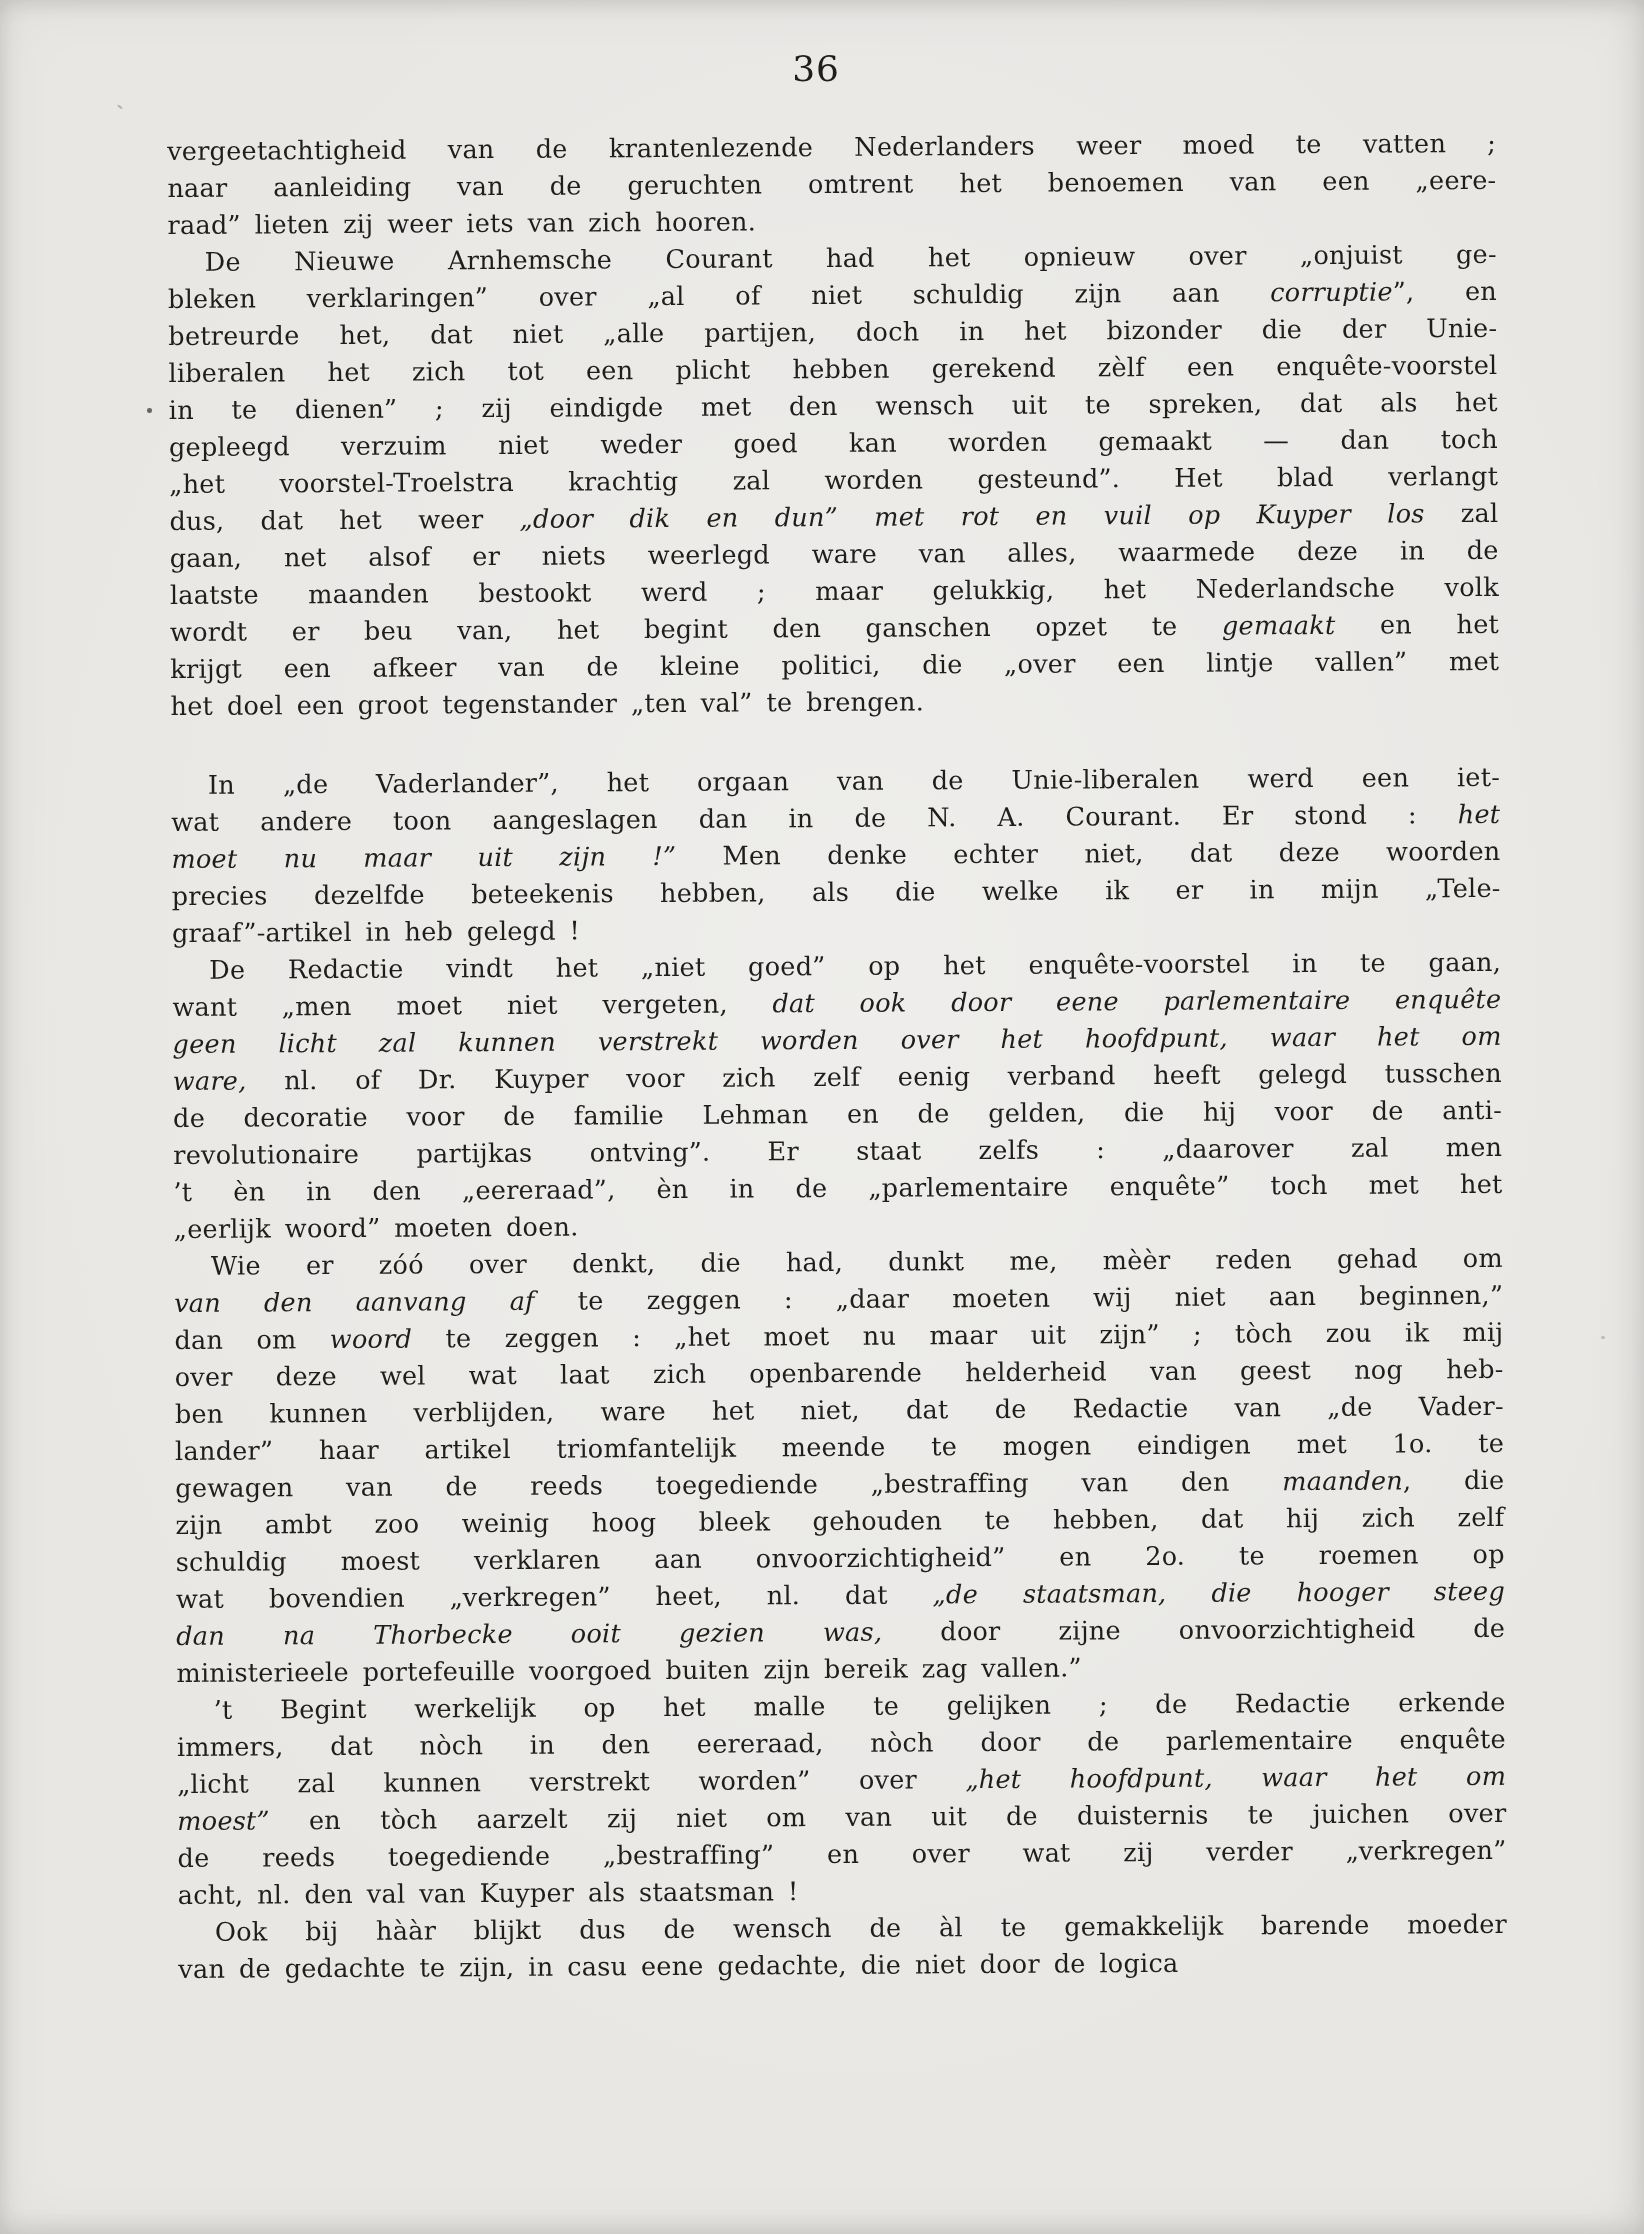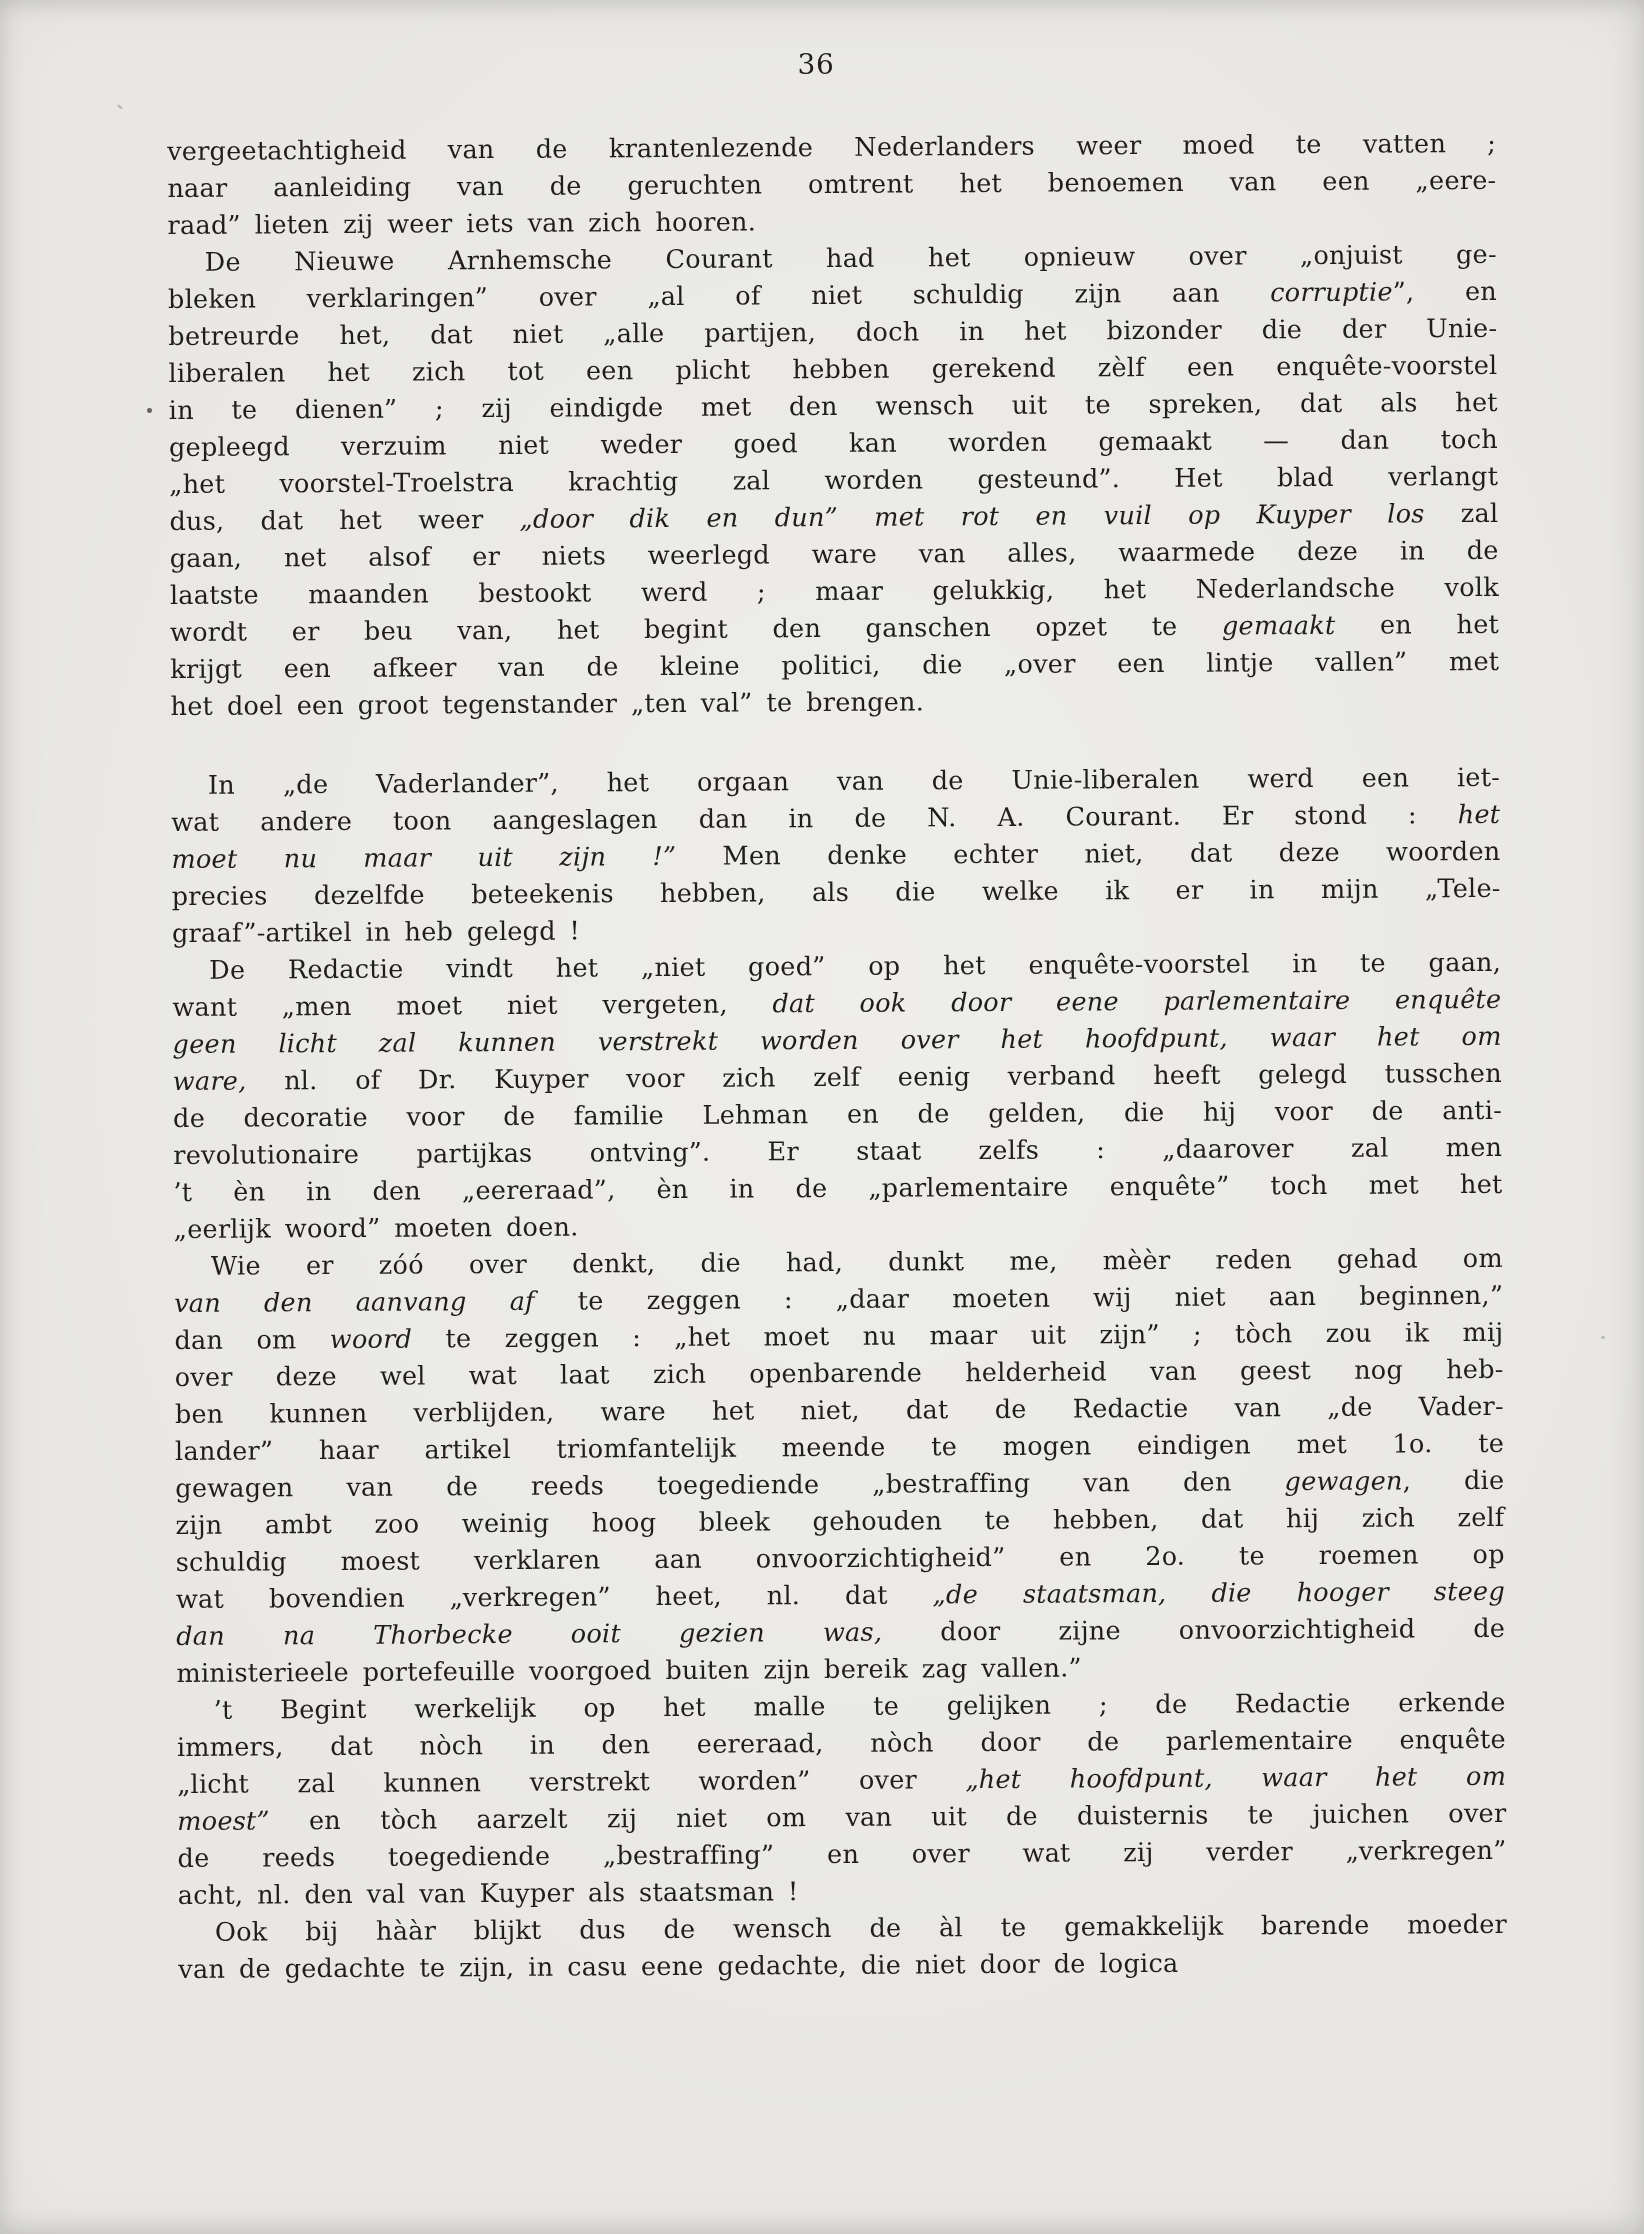--- a/index.html
+++ b/index.html
@@ -29,21 +29,21 @@
       inset 0 9.1px 16.4px rgba(0,0,0,0.04);
     font-family: "DejaVu Serif", "Liberation Serif", serif;
     color: var(--ink);
   }
   .page-number {
     position: absolute;
     left: 0;
     right: 12.8px;
     top: 48px;
     text-align: center;
-    font-size: 28px;
+    font-size: 36px;
     letter-spacing: 0.9px;
     color: var(--ink);
   }
   .text-block {
     position: absolute;
     left: 167px;
     top: 133px;
     width: 1329px;
     transform: rotate(-0.35deg);
     transform-origin: 0 0;
@@ -121,21 +121,21 @@
         <div class="line"><span class="rm">’t èn in den „eereraad”, èn in de „parlementaire enquête” toch met het</span></div>
         <div class="line last"><span class="rm">„eerlijk woord” moeten doen.</span></div>
       </div>
       <div class="para indent">
         <div class="line"><span class="rm">Wie er zóó over denkt, die had, dunkt me, mèèr reden gehad om</span></div>
         <div class="line"><span class="it">van den aanvang af</span><span class="rm"> te zeggen : „daar moeten wij niet aan beginnen,”</span></div>
         <div class="line"><span class="rm">dan om </span><span class="it">woord</span><span class="rm"> te zeggen : „het moet nu maar uit zijn” ; tòch zou ik mij</span></div>
         <div class="line"><span class="rm">over deze wel wat laat zich openbarende helderheid van geest nog heb-</span></div>
         <div class="line"><span class="rm">ben kunnen verblijden, ware het niet, dat de Redactie van „de Vader-</span></div>
         <div class="line"><span class="rm">lander” haar artikel triomfantelijk meende te mogen eindigen met 1o. te</span></div>
-        <div class="line"><span class="rm">gewagen van de reeds toegediende „bestraffing van den </span><span class="it">gewagen</span><span class="rm">, die</span></div>
+        <div class="line"><span class="rm">gewagen van de reeds toegediende „bestraffing van den </span><span class="it">maanden</span><span class="rm">, die</span></div>
         <div class="line"><span class="rm">zijn ambt zoo weinig hoog bleek gehouden te hebben, dat hij zich zelf</span></div>
         <div class="line"><span class="rm">schuldig moest verklaren aan onvoorzichtigheid” en 2o. te roemen op</span></div>
         <div class="line"><span class="rm">wat bovendien „verkregen” heet, nl. dat </span><span class="it">„de staatsman, die hooger steeg</span></div>
         <div class="line"><span class="it">dan na Thorbecke ooit gezien was,</span><span class="rm"> door zijne onvoorzichtigheid de</span></div>
         <div class="line last"><span class="rm">ministerieele portefeuille voorgoed buiten zijn bereik zag vallen.”</span></div>
       </div>
       <div class="para indent">
         <div class="line"><span class="rm">’t Begint werkelijk op het malle te gelijken ; de Redactie erkende</span></div>
         <div class="line"><span class="rm">immers, dat nòch in den eereraad, nòch door de parlementaire enquête</span></div>
         <div class="line"><span class="rm">„licht zal kunnen verstrekt worden” over </span><span class="it">„het hoofdpunt, waar het om</span></div>

